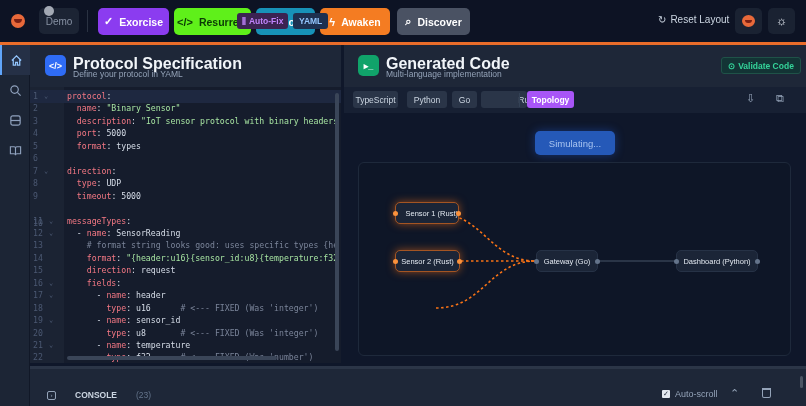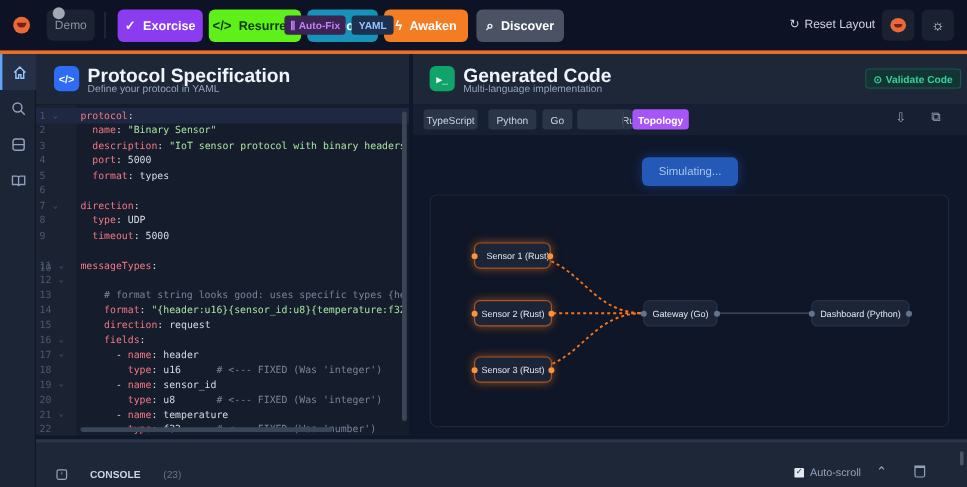--- a/index.html
+++ b/index.html
@@ -161,21 +161,21 @@
       <div class="code-line" style="top: 15.45px;"><span class="ln">2</span><span class="code">  <span class="k">name</span><span class="n">: </span><span class="s">"Binary Sensor"</span></span></div>
       <div class="code-line" style="top: 27.9px;"><span class="ln">3</span><span class="code">  <span class="k">description</span><span class="n">: </span><span class="s">"IoT sensor protocol with binary headers</span></span></div>
       <div class="code-line" style="top: 40.35px;"><span class="ln">4</span><span class="code">  <span class="k">port</span><span class="n">: 5000</span></span></div>
       <div class="code-line" style="top: 52.8px;"><span class="ln">5</span><span class="code">  <span class="k">format</span><span class="n">: types</span></span></div>
       <div class="code-line" style="top: 65.25px;"><span class="ln">6</span><span class="code"></span></div>
       <div class="code-line" style="top: 77.7px;"><span class="ln">7</span><span class="fold" style="left: 14px;">⌄</span><span class="code"><span class="k">direction</span><span class="n">:</span></span></div>
       <div class="code-line" style="top: 90.15px;"><span class="ln">8</span><span class="code">  <span class="k">type</span><span class="n">: UDP</span></span></div>
       <div class="code-line" style="top: 102.6px;"><span class="ln">9</span><span class="code">  <span class="k">timeout</span><span class="n">: 5000</span></span></div>
       <div class="code-line" style="top: 130px;"><span class="ln">10</span><span class="code"></span></div>
       <div class="code-line" style="top: 127.5px;"><span class="ln">11</span><span class="fold" style="left: 19px;">⌄</span><span class="code"><span class="k">messageTypes</span><span class="n">:</span></span></div>
-      <div class="code-line" style="top: 139.95px;"><span class="ln">12</span><span class="fold" style="left: 19px;">⌄</span></div>
+      <div class="code-line" style="top: 139.95px;"><span class="ln">12</span><span class="fold" style="left: 19px;">⌄</span><span class="code">  <span class="n">- </span><span class="k">name</span><span class="n">: SensorReading</span></span></div>
       <div class="code-line" style="top: 152.4px;"><span class="ln">13</span><span class="code">    <span class="c"># format string looks good: uses specific types {he</span></span></div>
       <div class="code-line" style="top: 164.85px;"><span class="ln">14</span><span class="code">    <span class="k">format</span><span class="n">: </span><span class="s">"{header:u16}{sensor_id:u8}{temperature:f32</span></span></div>
       <div class="code-line" style="top: 177.3px;"><span class="ln">15</span><span class="code">    <span class="k">direction</span><span class="n">: request</span></span></div>
       <div class="code-line" style="top: 189.75px;"><span class="ln">16</span><span class="fold" style="left: 19px;">⌄</span><span class="code">    <span class="k">fields</span><span class="n">:</span></span></div>
       <div class="code-line" style="top: 202.2px;"><span class="ln">17</span><span class="fold" style="left: 19px;">⌄</span><span class="code">      <span class="n">- </span><span class="k">name</span><span class="n">: header</span></span></div>
       <div class="code-line" style="top: 214.65px;"><span class="ln">18</span><span class="code">        <span class="k">type</span><span class="n">: u16      </span><span class="c"># &lt;--- FIXED (Was 'integer')</span></span></div>
       <div class="code-line" style="top: 227.1px;"><span class="ln">19</span><span class="fold" style="left: 19px;">⌄</span><span class="code">      <span class="n">- </span><span class="k">name</span><span class="n">: sensor_id</span></span></div>
       <div class="code-line" style="top: 239.55px;"><span class="ln">20</span><span class="code">        <span class="k">type</span><span class="n">: u8       </span><span class="c"># &lt;--- FIXED (Was 'integer')</span></span></div>
       <div class="code-line" style="top: 252px;"><span class="ln">21</span><span class="fold" style="left: 19px;">⌄</span><span class="code">      <span class="n">- </span><span class="k">name</span><span class="n">: temperature</span></span></div>
       <div class="code-line" style="top: 264.45px;"><span class="ln">22</span><span class="code">        <span class="k">type</span><span class="n">: f32      </span><span class="c"># &lt;--- FIXED (Was 'number')</span></span></div>
@@ -218,25 +218,20 @@
   <div class="node hot" style="left:36px;top:39px;width:64px;justify-content:flex-end;">
     <span class="dot o" style="left:-3px;"></span>
     <span>Sensor 1 (Rust)</span>
     <span class="dot o" style="right:-3px;"></span>
   </div>
   <div class="node hot" style="left:36px;top:87px;width:65px;">
     <span class="dot o" style="left:-3px;"></span>
     <span>Sensor 2 (Rust)</span>
     <span class="dot o" style="right:-3px;"></span>
   </div>
-  <div class="node hot" style="left:36px;top:134px;width:65px;">
-    <span class="dot o" style="left:-3px;"></span>
-    <span>Sensor 3 (Rust)</span>
-    <span class="dot o" style="right:-3px;"></span>
-  </div>
   <div class="node cold" style="left:177px;top:87px;width:62px;">
     <span class="dot g" style="left:-3px;"></span>
     <span>Gateway (Go)</span>
     <span class="dot g" style="right:-3px;"></span>
   </div>
   <div class="node cold" style="left:317px;top:87px;width:82px;">
     <span class="dot g" style="left:-3px;"></span>
     <span>Dashboard (Python)</span>
     <span class="dot g" style="right:-3px;"></span>
   </div>

